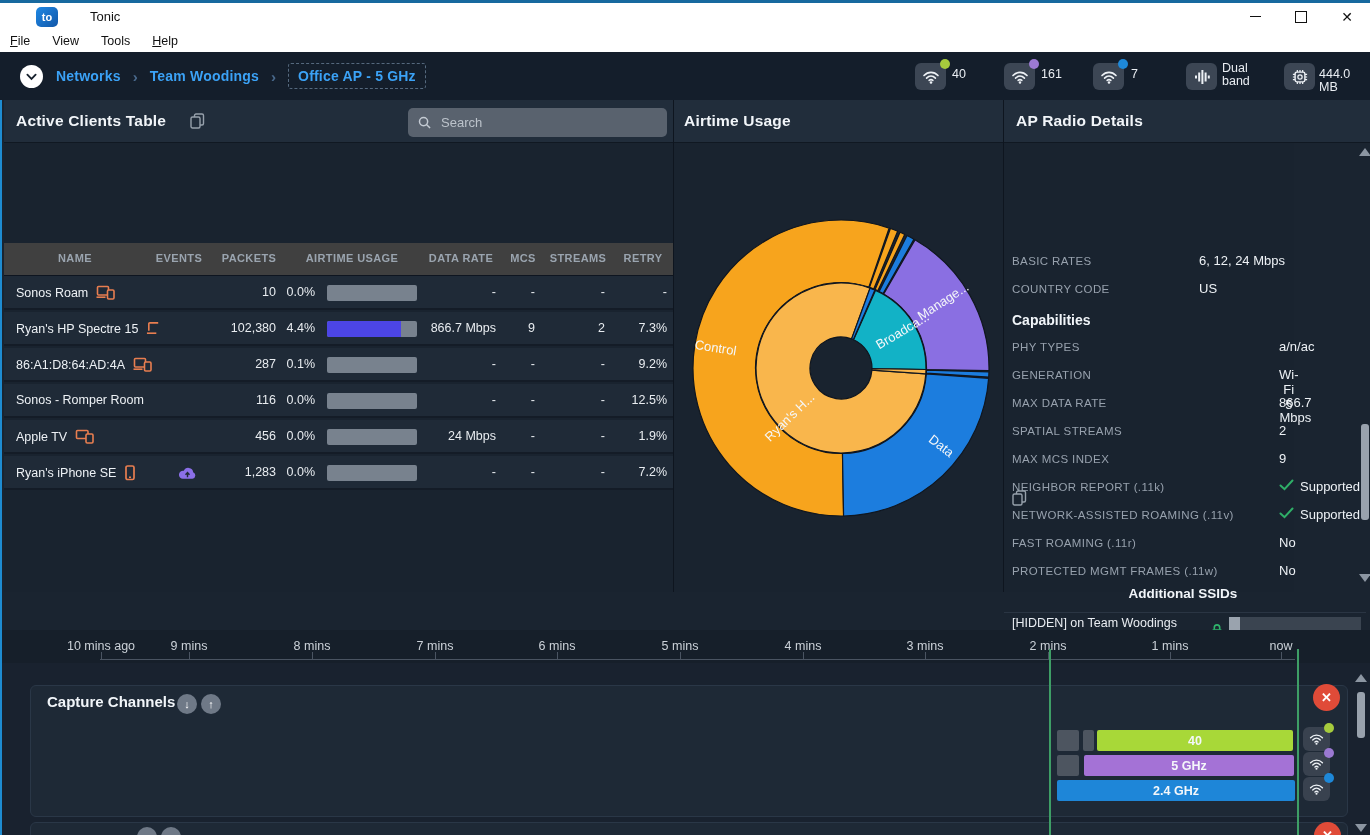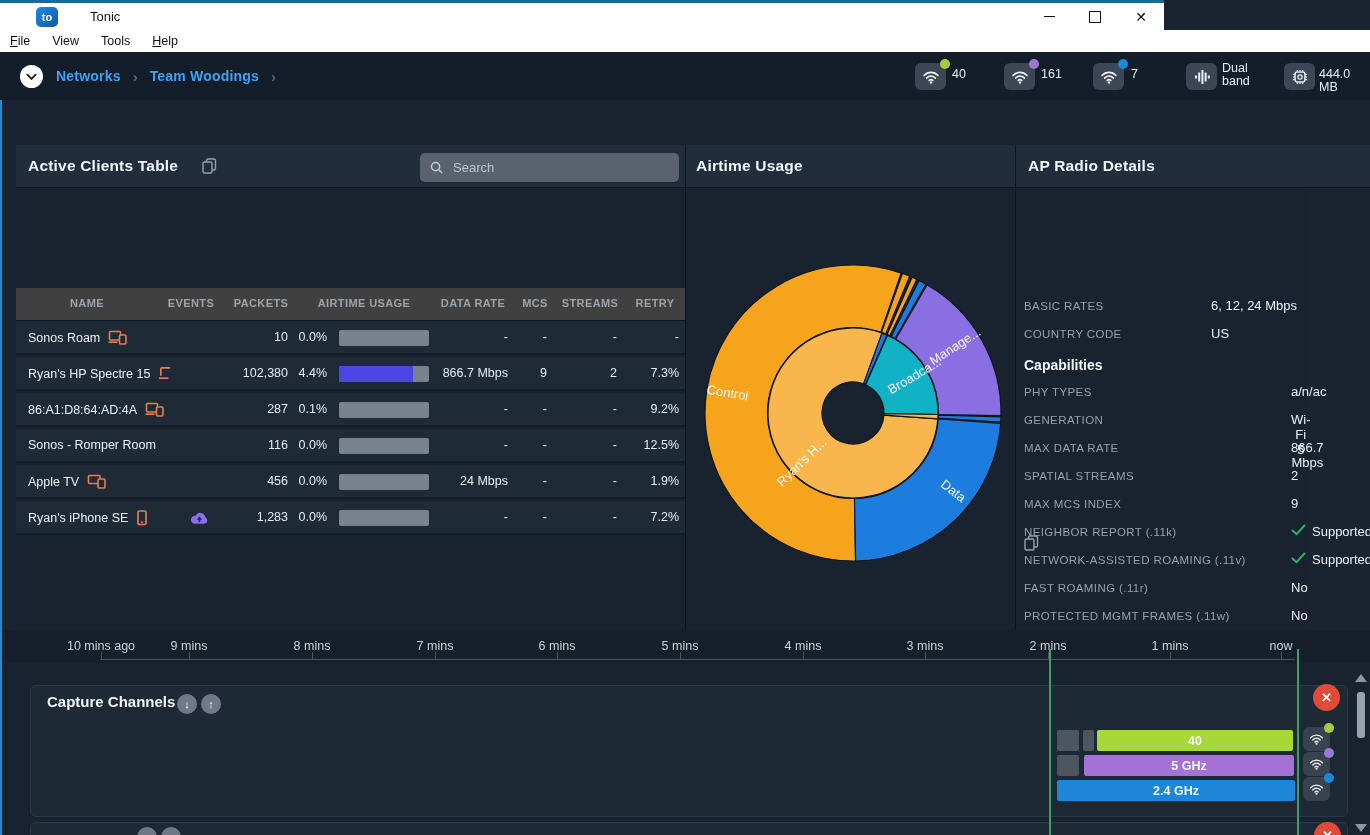--- a/index.html
+++ b/index.html
@@ -2,21 +2,21 @@
 <html><head>
 <meta charset="utf-8">
 <style>
   html,body{margin:0;padding:0;background:#0d141d;}
   .app{position:relative;width:1370px;height:835px;overflow:hidden;
        font-family:"Liberation Sans",sans-serif;background:#1A2430;
        -webkit-font-smoothing:antialiased;}
   .abs{position:absolute;}
 
   
-  .titlebar{position:absolute;left:0;top:0;width:1164px;height:30px;background:#ffffff;
+  .titlebar{position:absolute;left:0;top:0;width:1370px;height:30px;background:#ffffff;
             border-top:3px solid #17699F;box-sizing:border-box;}
   .app-logo{position:absolute;left:36px;top:4px;width:22px;height:20px;border-radius:5px;
             background:linear-gradient(135deg,#1E88E5,#1257A8);color:#fff;font-size:11px;
             font-weight:bold;display:flex;align-items:center;justify-content:center;}
   .app-title{position:absolute;left:90px;top:6px;font-size:13px;color:#111;}
   .win-btn{position:absolute;top:0;width:46px;height:27px;display:flex;align-items:center;
            justify-content:center;color:#111;background:transparent;border:0;font-size:14px;cursor:default;}
   .wb-min{right:92px}.wb-max{right:46px}.wb-close{right:0}
   .wb-max .sq{width:10px;height:10px;border:1.2px solid #111;}
   .wb-min .ln{width:11px;height:0;border-top:1.2px solid #111;}
@@ -33,21 +33,21 @@
   .breadcrumb{position:absolute;left:56px;top:52px;height:48px;display:flex;align-items:center;gap:12px;}
   .crumb{color:#3BA2F6;font-size:14px;font-weight:bold;letter-spacing:.2px;}
   .crumb-sep{color:#49698C;font-size:15px;font-weight:bold;}
   .crumb.current{border:1px dashed #55697E;border-radius:3px;padding:4px 9px;}
   .status-item-btn{position:absolute;width:31px;height:27px;background:#3C4654;border-radius:6px;
                    display:flex;align-items:center;justify-content:center;}
   .status-badge{position:absolute;width:10px;height:10px;border-radius:50%;top:-4px;right:-4px;}
   .status-value{position:absolute;color:#E9EDF2;font-size:12.5px;line-height:13px;}
 
   
-  .main{position:absolute;left:16px;top:100px;width:1290px;height:492px;background:#19232F;margin-top:45px;}
+  .main{position:absolute;left:4px;top:100px;width:1290px;height:492px;background:#19232F;}
   .panel-div{position:absolute;top:0;width:1px;height:492px;background:#0E151F;}
   .panel-header{position:absolute;top:0;height:43px;background:#212D3B;border-bottom:1px solid #101822;
                 box-sizing:border-box;}
   .panel-title{position:absolute;top:12px;font-size:15.5px;font-weight:bold;color:#F1F5F9;letter-spacing:.2px;}
   .copy-btn{background:transparent;border:0;padding:0;}
 
   .search-box{position:absolute;left:404px;top:8px;width:259px;height:29px;background:#59626E;
               border-radius:5px;display:flex;align-items:center;padding-left:10px;box-sizing:border-box;gap:8px;}
   .search-box input{background:transparent;border:0;outline:none;color:#EDEFF2;font-size:13px;width:200px;
                     font-family:"Liberation Sans",sans-serif;}
@@ -144,20 +144,21 @@
   <button class="nav-circle">
     <svg width="12" height="8" viewBox="0 0 12 8">
         <path d="M1.5 1.5 L6 6 L10.5 1.5" fill="none" stroke="#16202C" stroke-width="2" stroke-linecap="round"></path>
       </svg>
   </button>
   <nav class="breadcrumb" id="breadcrumb">
       <a class="crumb">Networks</a>
       <span class="crumb-sep">›</span>
       <a class="crumb">Team Woodings</a>
       <span class="crumb-sep">›</span>
+      <a class="crumb current">Office AP - 5 GHz</a>
     </nav>
   <div id="statusbar">
       <button class="status-item-btn" style="left:915px;top:63px;border:0;">
         <svg width="18" height="14" viewBox="0 0 24 19">
           <path d="M2.5 7.5 C8 1.8,16 1.8,21.5 7.5" fill="none" stroke="#EDF1F5" stroke-width="2.2" stroke-linecap="round"></path>
           <path d="M6 11 C9.5 7.5,14.5 7.5,18 11" fill="none" stroke="#EDF1F5" stroke-width="2.2" stroke-linecap="round"></path>
           <path d="M9.5 14.2 C11 12.8,13 12.8,14.5 14.2" fill="none" stroke="#EDF1F5" stroke-width="2.2" stroke-linecap="round"></path>
           <circle cx="12" cy="17" r="1.7" fill="#EDF1F5"></circle>
         </svg>
         <span class="status-badge" style="background: rgb(166, 203, 61);"></span>

